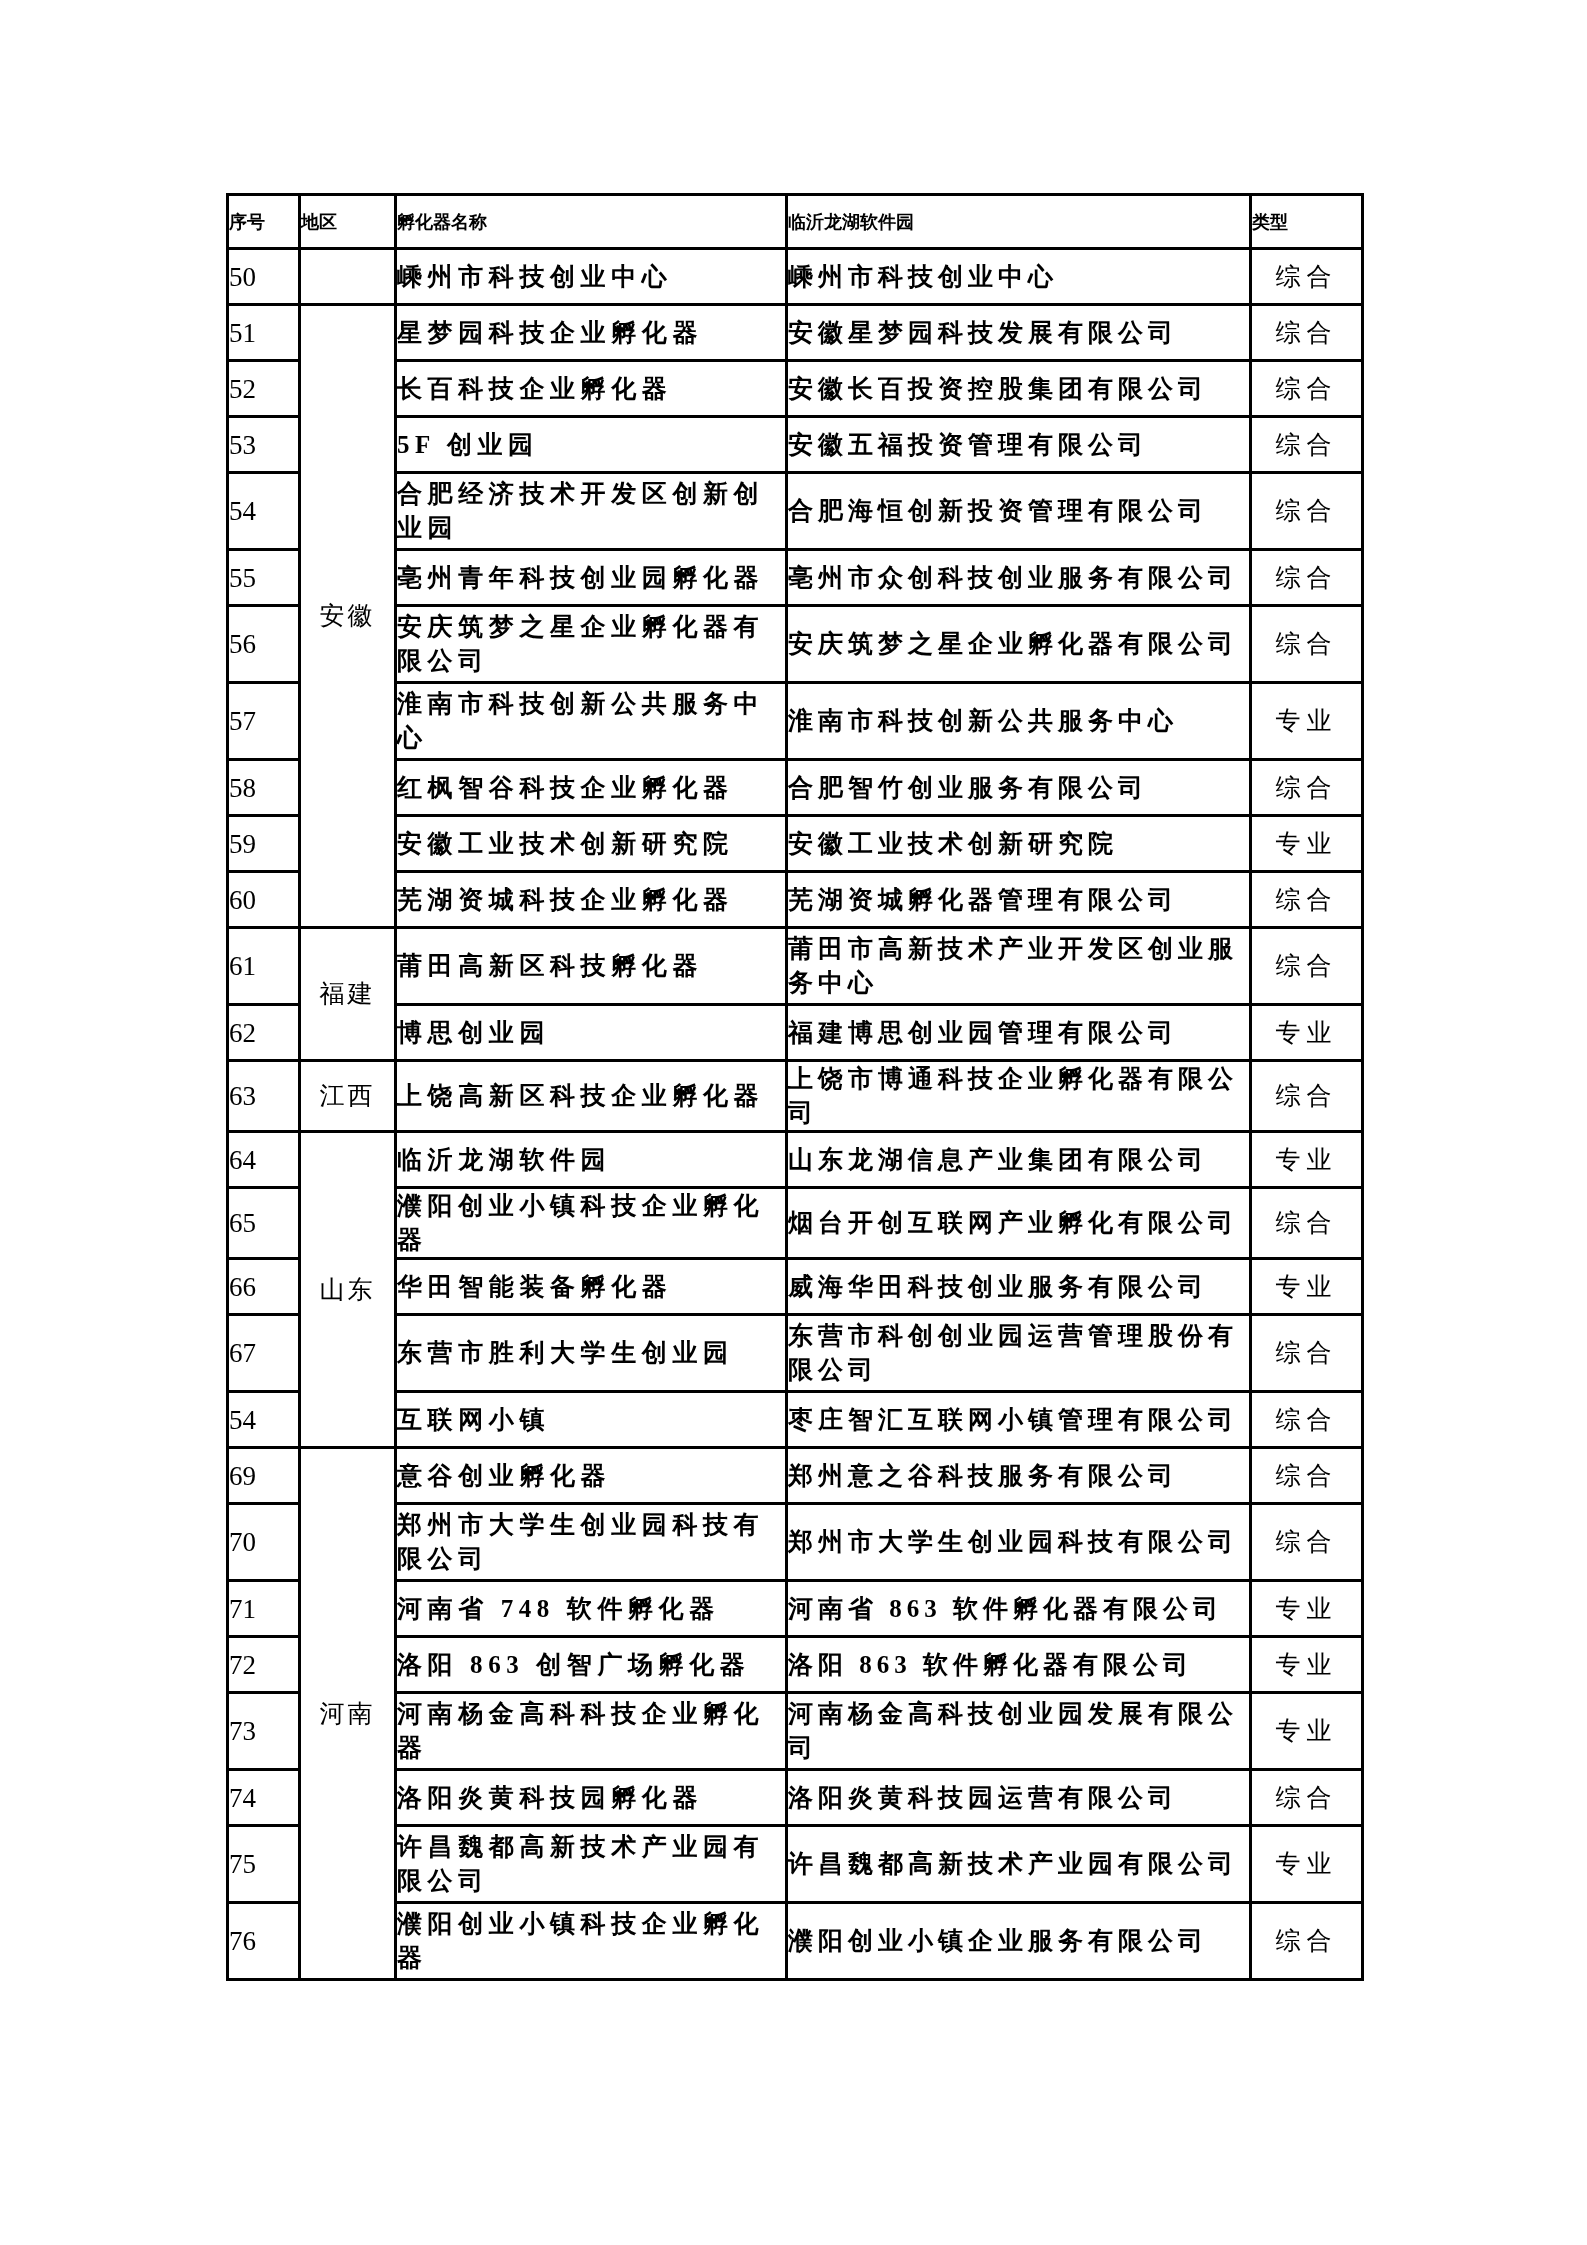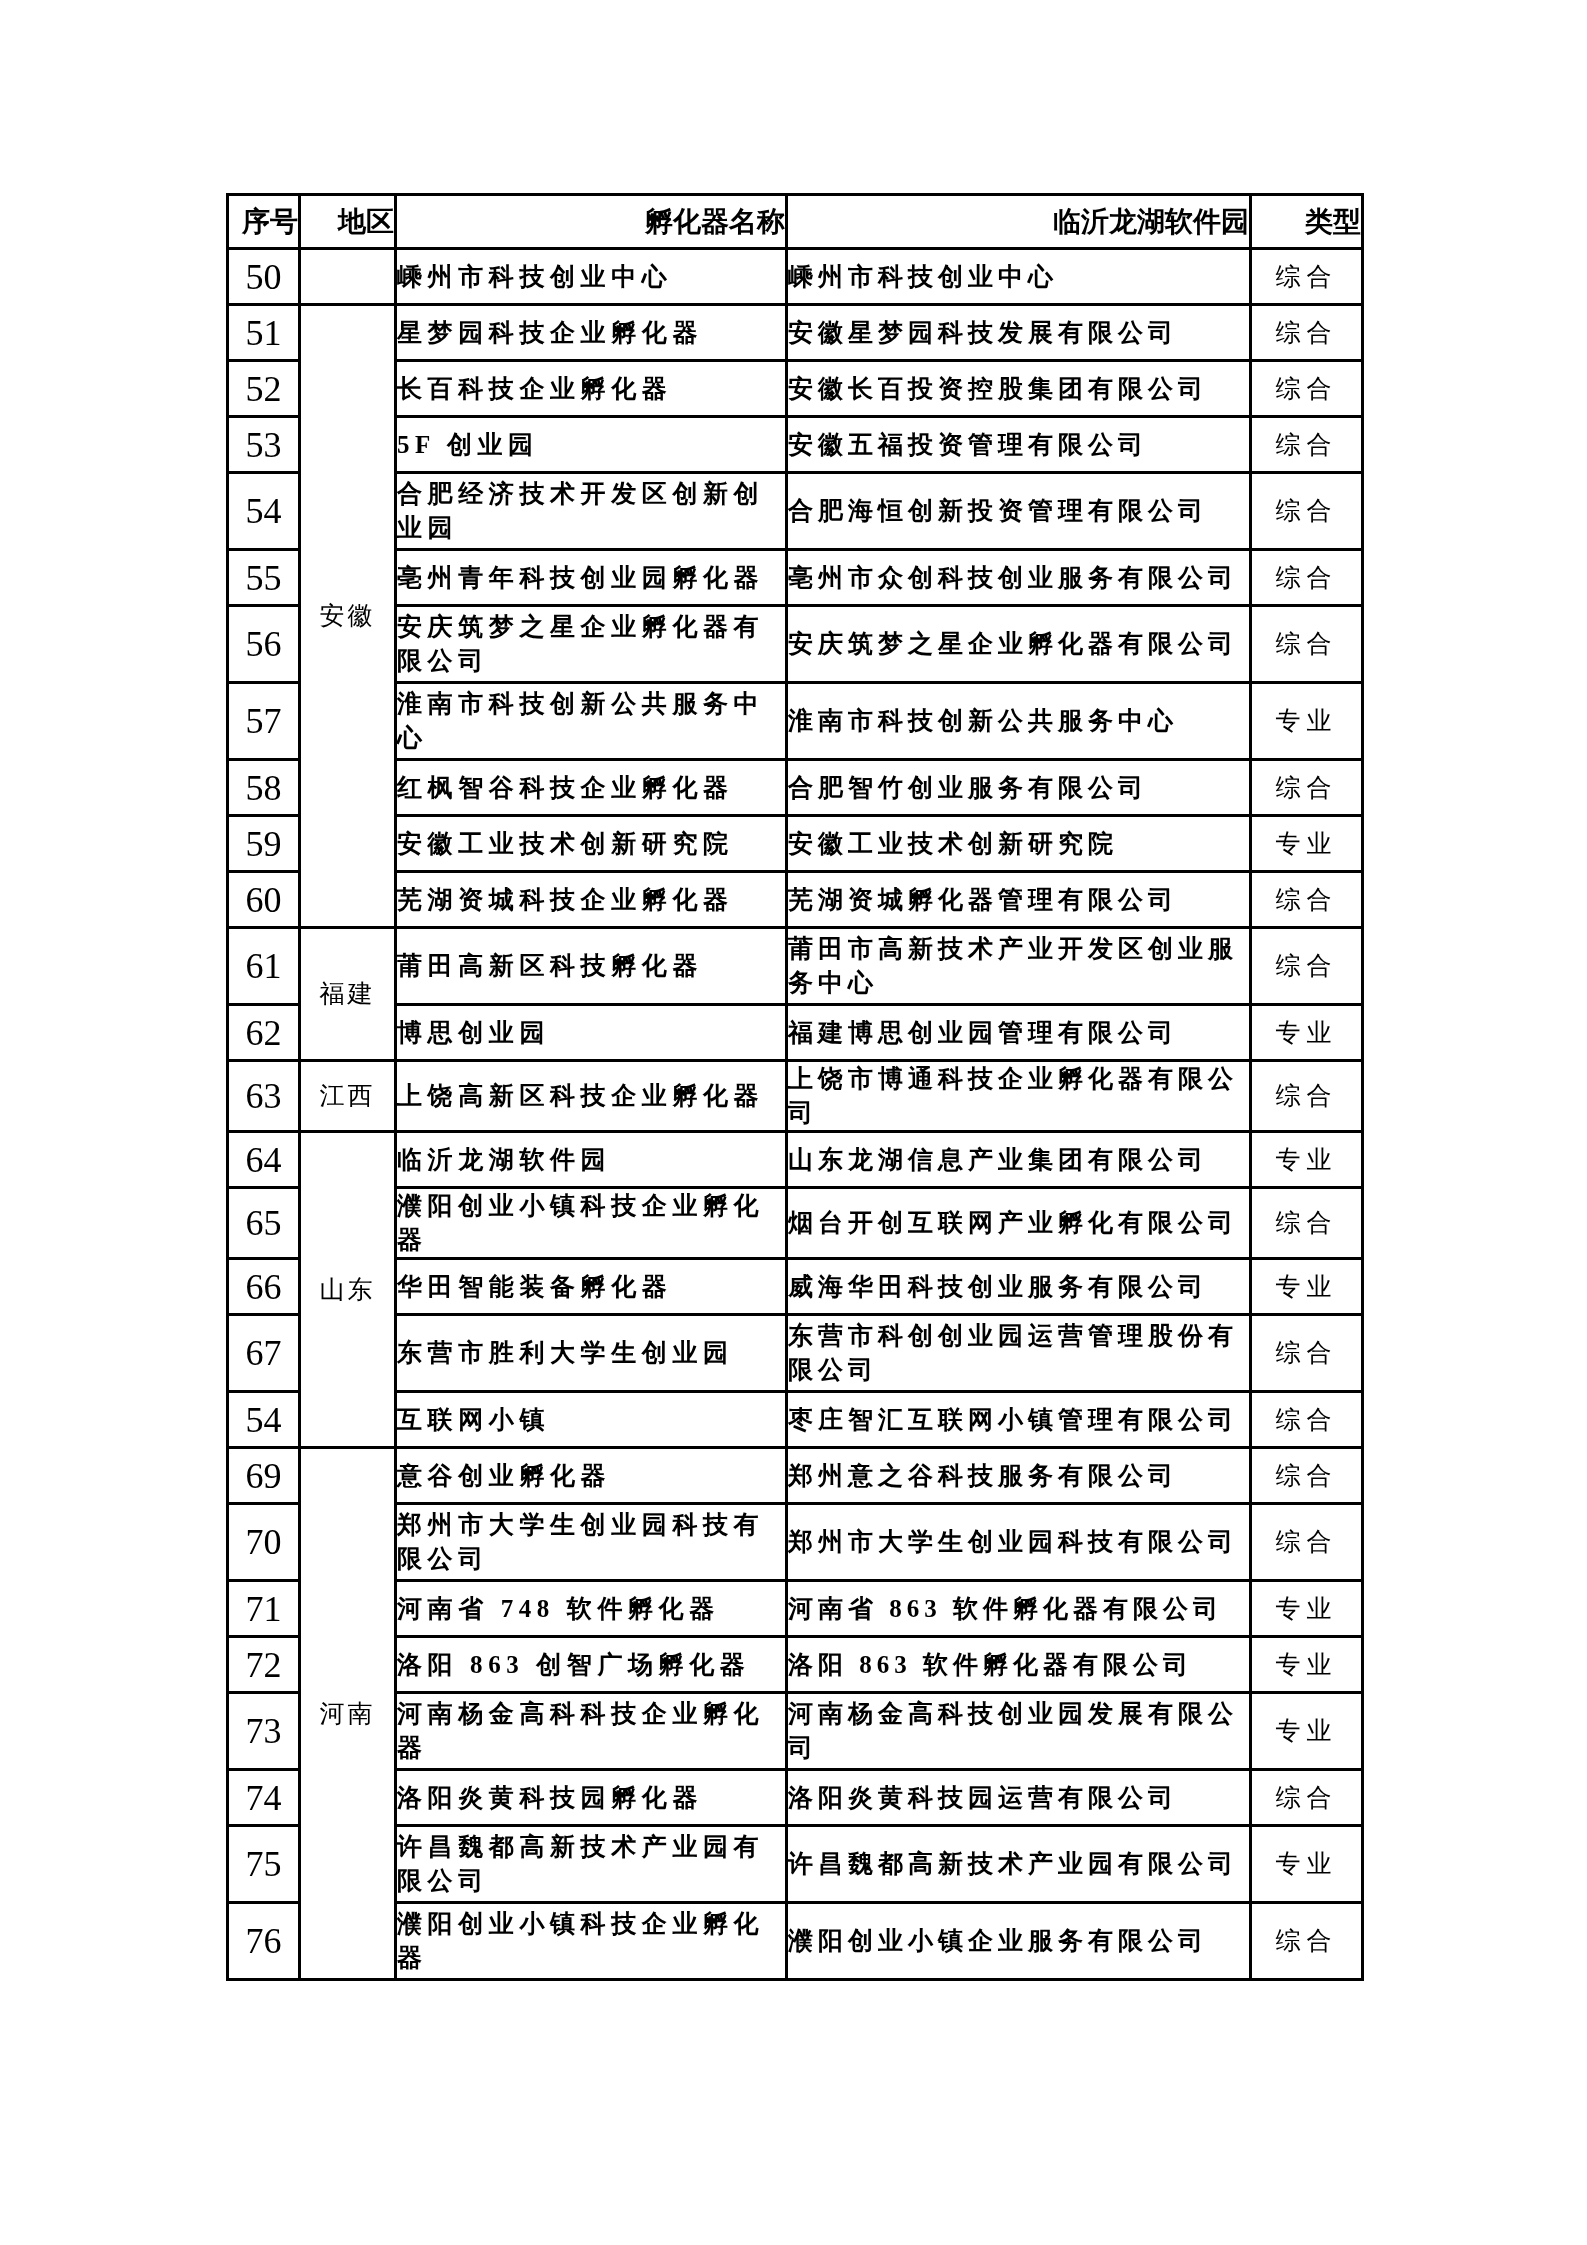--- a/index.html
+++ b/index.html
@@ -17,32 +17,32 @@
     vertical-align: middle;
   }
   col.c1 { width: 72px; }
   col.c2 { width: 96px; }
   col.c3 { width: 391px; }
   col.c4 { width: 464px; }
   col.c5 { width: 112px; }
   th {
     font-family: Liberation Sans, sans-serif;
     font-weight: bold;
-    font-size: 28px;
+    font-size: 18px;
     height: 51px;
-    text-align: right;
+    text-align: left;
   }
   td {
     font-family: "Liberation Serif", "DejaVu Serif", serif;
     font-size: 25px;
     line-height: 34px;
   }
   tr.r1 td { height: 53px; }
   tr.r2 td { height: 74px; }
-  td.seq { text-align: center; font-family: "Liberation Serif", serif; font-size: 36px; }
+  td.seq { text-align: left; font-family: "Liberation Serif", serif; font-size: 27px; }
   td.region { text-align: center; letter-spacing: 3px; }
   td.name, td.op { text-align: left; padding-left: 3px; letter-spacing: 5.6px; word-break: break-all; font-weight: bold; }
   td.op { letter-spacing: 5px; padding-left: 4px; }
   td.type { text-align: center; letter-spacing: 6px; padding-left: 6px; }
 </style>
 </head>
 <body>
 
 <table class="list">
   <colgroup>

